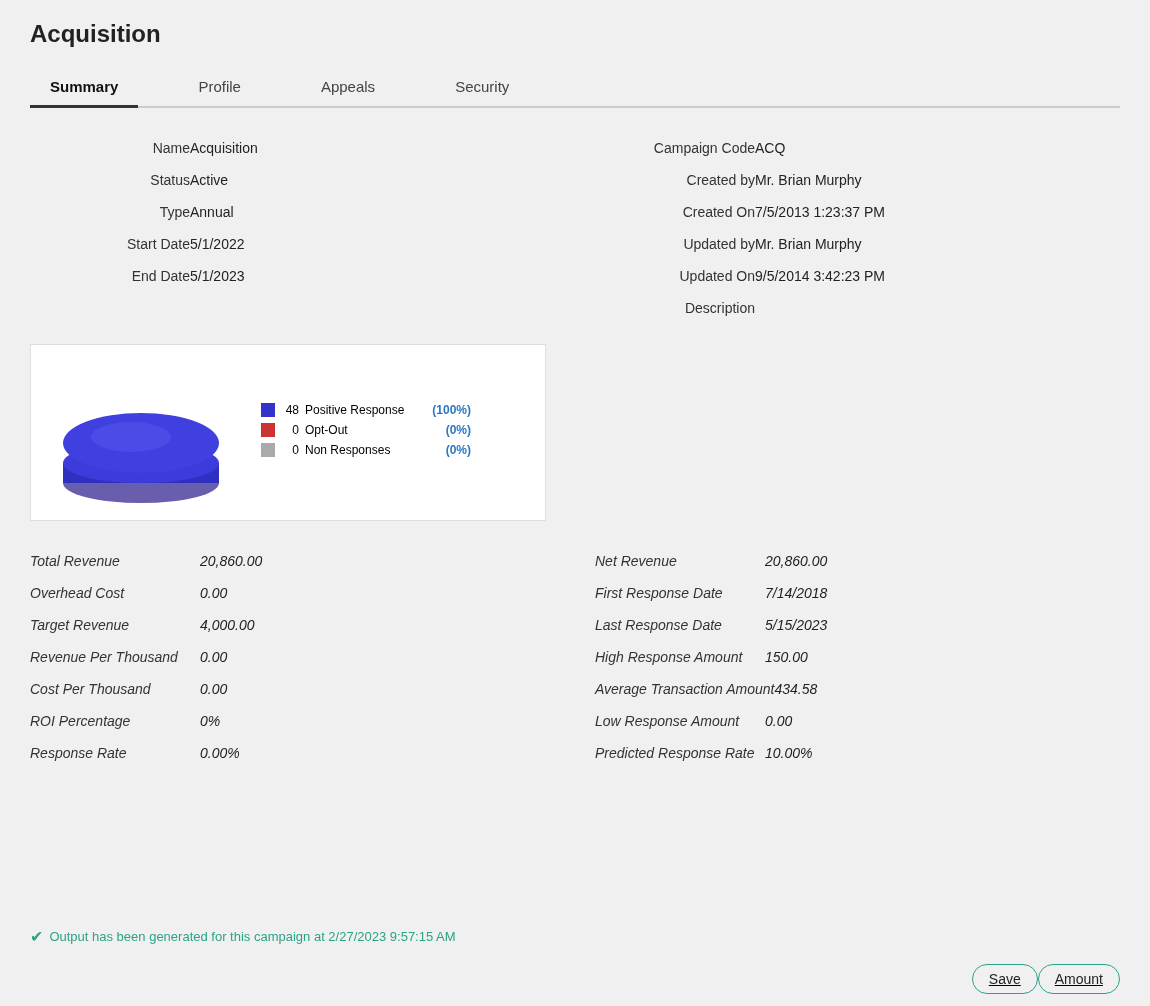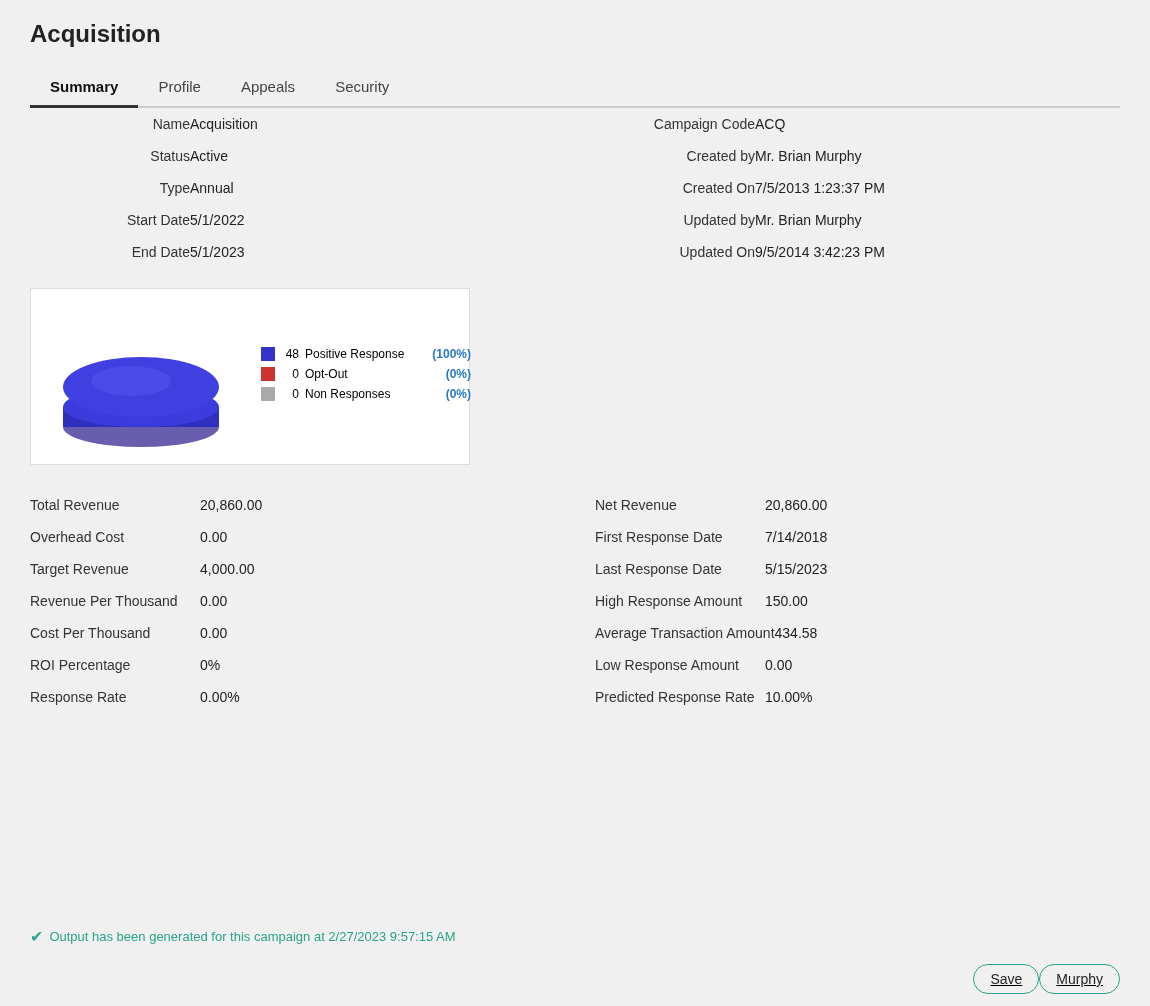--- a/index.html
+++ b/index.html
@@ -38,20 +38,22 @@
       border-radius: 20px;
       background: transparent;
       color: #222;
       font-size: 14px;
       cursor: pointer;
     }
     
     .tabs {
       display: flex;
       border-bottom: 2px solid #ccc;
+      margin-bottom: 24px;
+      gap: 40px;
     }
     .tab {
       padding: 10px 20px;
       cursor: pointer;
       font-size: 15px;
       color: #444;
       border-bottom: 3px solid transparent;
       margin-bottom: -2px;
     }
     .tab.active {
@@ -88,21 +90,21 @@
     
     .chart-section {
       margin-bottom: 24px;
     }
     .chart-container {
       display: flex;
       align-items: center;
       background: #fff;
       border: 1px solid #ddd;
       padding: 10px;
-      width: 440px;
+      width: 516px;
       min-height: 175px;
       position: relative;
     }
     .pie-chart-wrapper {
       width: 200px;
       height: 155px;
       position: relative;
       flex-shrink: 0;
     }
     .pie-chart-wrapper svg {
@@ -143,20 +145,21 @@
       grid-template-columns: 1fr 1fr;
       gap: 0 40px;
     }
     .stats-left, .stats-right {
       display: flex;
       flex-direction: column;
     }
     .stat-row {
       display: flex;
       padding: 8px 0;
+      font-style: italic;
     }
     .stat-label {
       color: #333;
       font-size: 14px;
       min-width: 170px;
     }
     .stat-value {
       color: #222;
       font-size: 14px;
     }
@@ -257,20 +260,24 @@
           <span class="info-label">Created On</span>
           <span class="info-value">7/5/2013 1:23:37 PM</span>
         </div>
         <div class="info-row">
           <span class="info-label">Updated by</span>
           <span class="info-value">Mr. Brian Murphy</span>
         </div>
         <div class="info-row">
           <span class="info-label">Updated On</span>
           <span class="info-value">9/5/2014 3:42:23 PM</span>
+        </div>
+        <div class="description-section">
+          <span class="description-label">Description</span>
+          <span class="info-value"></span>
         </div>
       </div>
     </div>
 
     <div class="chart-section">
       <div class="chart-container">
 
         <div class="pie-chart-wrapper">
           <svg viewBox="0 0 200 155" xmlns="http://www.w3.org/2000/svg">
 
@@ -375,16 +382,16 @@
 
   </div>
 
   <div class="footer-message">
     <span class="check-icon">✔</span>
     <span>Output has been generated for this campaign at 2/27/2023 9:57:15 AM</span>
   </div>
 
   <div class="footer-buttons">
     <button class="btn-outline">Save</button>
-    <button class="btn-outline">Murphy</button>
+    <button class="btn-outline">Amount</button>
   </div>
 
 </div>
 
 </body></html>

